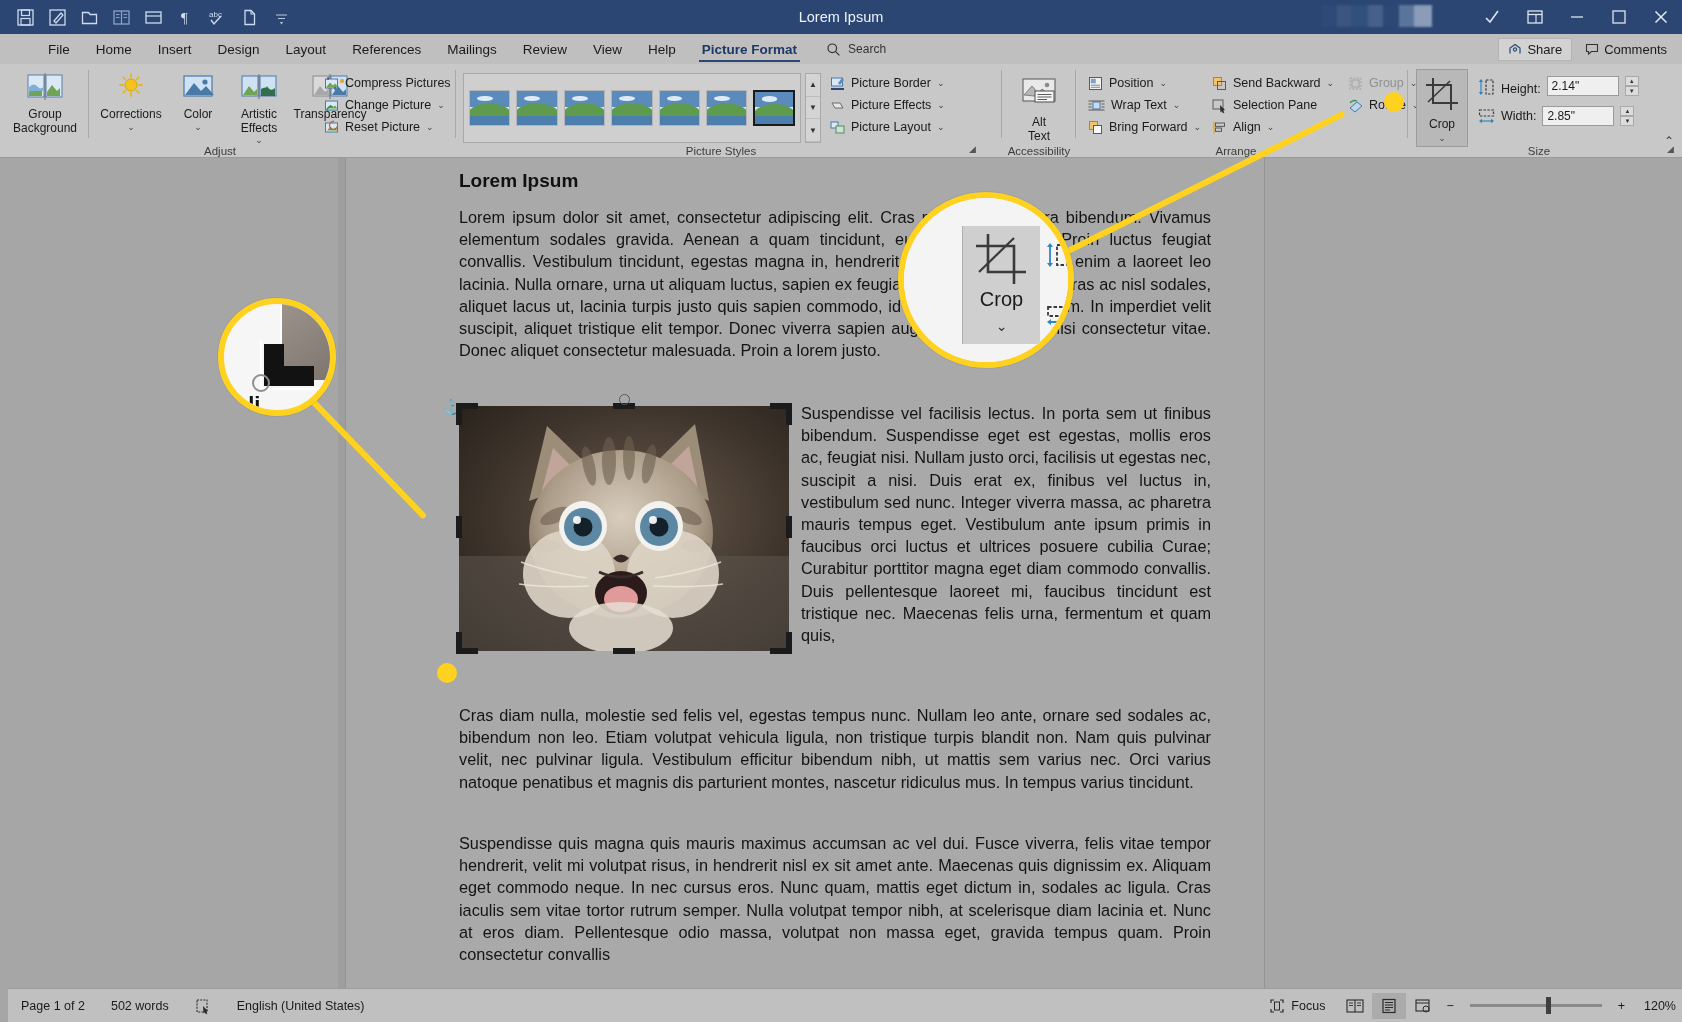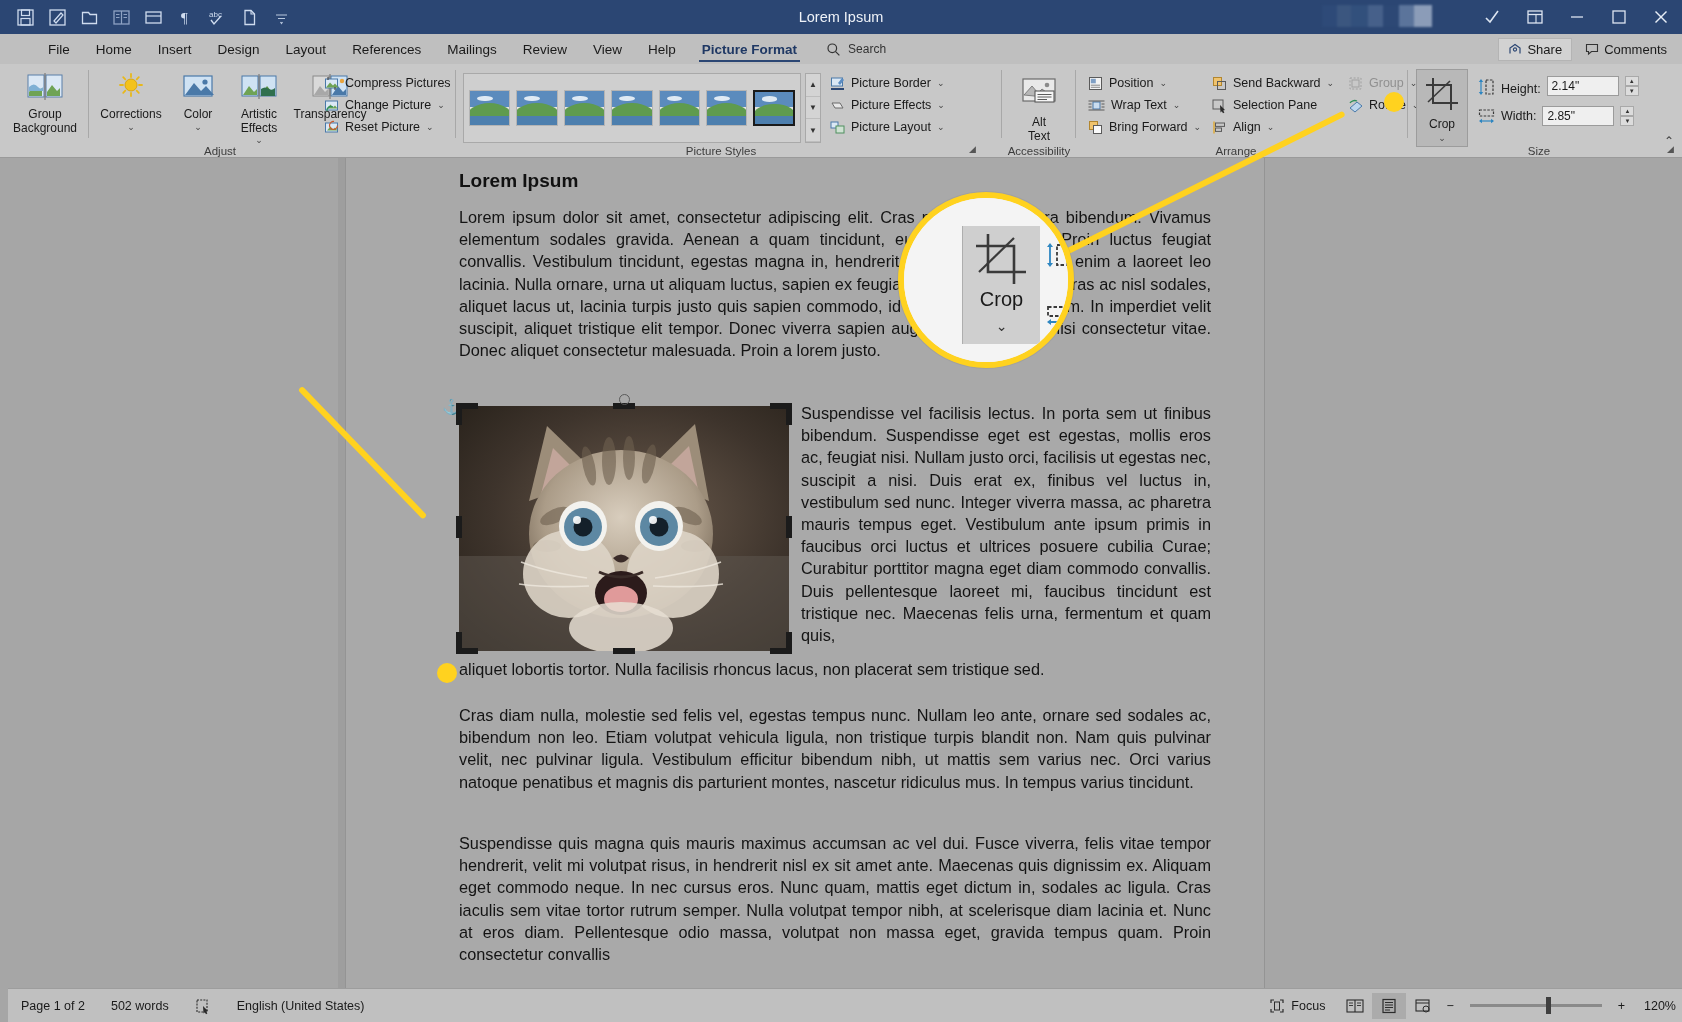--- a/index.html
+++ b/index.html
@@ -751,21 +751,20 @@
       <div class="hdl" style="left:110px;top:358px;width:6px;height:22px;"></div>
       <div class="hdl" style="left:440px;top:358px;width:6px;height:22px;"></div>
       <div class="hdl" style="left:110px;top:490px;width:22px;height:6px;"></div>
       <div class="hdl" style="left:110px;top:474px;width:6px;height:22px;"></div>
       <div class="hdl" style="left:267px;top:490px;width:22px;height:6px;"></div>
       <div class="hdl" style="left:424px;top:490px;width:22px;height:6px;"></div>
       <div class="hdl" style="left:440px;top:474px;width:6px;height:22px;"></div>
       <div style="position:absolute;left:273px;top:236px;width:11px;height:11px;border:1.6px solid #5a5a5a;border-radius:50%;"></div>
 
       <p class="para-wrap" style="left:455px;top:244px;width:410px;">Suspendisse vel facilisis lectus. In porta sem ut finibus bibendum. Suspendisse eget est egestas, mollis eros ac, feugiat nisi. Nullam justo orci, facilisis ut egestas nec, suscipit a nisi. Duis erat ex, finibus vel luctus in, vestibulum sed nunc. Integer viverra massa, ac pharetra mauris tempus eget. Vestibulum ante ipsum primis in faucibus orci luctus et ultrices posuere cubilia Curae; Curabitur porttitor magna eget diam commodo convallis. Duis pellentesque laoreet mi, faucibus tincidunt est tristique nec. Maecenas felis urna, fermentum et quam quis,</p>
-      <p class="para-wrap-tail" style="left:113px;top:500px;width:752px;">aliquet lobortis tortor. Nulla facilisis rhoncus lacus, non placerat sem tristique sed.</p>
 
       <p class="para" style="left:113px;top:546px;width:752px;">Cras diam nulla, molestie sed felis vel, egestas tempus nunc. Nullam leo ante, ornare sed sodales ac, bibendum non leo. Etiam volutpat vehicula ligula, non tristique turpis blandit non. Nam quis pulvinar velit, nec pulvinar ligula. Vestibulum efficitur bibendum nibh, ut mattis sem varius nec. Orci varius natoque penatibus et magnis dis parturient montes, nascetur ridiculus mus. In tempus varius tincidunt.</p>
       <p class="para" style="left:113px;top:674px;width:752px;">Suspendisse quis magna quis mauris maximus accumsan ac vel dui. Fusce viverra, felis vitae tempor hendrerit, velit mi volutpat risus, in hendrerit nisl ex sit amet ante. Maecenas quis dignissim ex. Aliquam eget commodo neque. In nec cursus eros. Nunc quam, mattis eget dictum in, sodales ac ligula. Cras iaculis sem vitae tortor rutrum semper. Nulla volutpat tempor nibh, at scelerisque diam lacinia et. Nunc at eros diam. Pellentesque odio massa, volutpat non massa eget, gravida tempus quam. Proin consectetur convallis</p>
     </div>
   </div>
 
   <div class="cc-line" style="left:1040px;top:262px;width:340px;height:6px;transform:rotate(-26.5deg);"></div>
   <div class="cc-dot" style="left:1384px;top:92px;"></div>
 
   <div class="cc-line" style="left:300px;top:385px;width:180px;height:6px;transform:rotate(46deg);"></div>
@@ -795,20 +794,29 @@
       <svg width="24" height="26" viewBox="0 0 24 26">
           <rect x="2" y="5" width="20" height="9" fill="none" stroke="#3a3a3a" stroke-width="1.8" stroke-dasharray="3.5 2"></rect>
           <line x1="3" y1="20" x2="21" y2="20" stroke="#2e86c1" stroke-width="1.8"></line>
           <path d="M1 20 l4 -3 v6z" fill="#2e86c1"></path>
           <path d="M23 20 l-4 -3 v6z" fill="#2e86c1"></path>
         </svg>
 
     </div>
   </div>
 
+  <div class="callout-circle" style="left:218px;top:298px;width:118px;height:118px;background:#f6f6f6;">
+    <div style="position:absolute;left:56px;top:0;width:62px;height:76px;background:linear-gradient(145deg,#9b938c,#7c736c);"></div>
+    <div style="position:absolute;left:56px;top:0;width:2px;height:44px;background:#ffffff;"></div>
+    <div style="position:absolute;left:40px;top:40px;width:20px;height:42px;background:#121212;"></div>
+    <div style="position:absolute;left:40px;top:62px;width:50px;height:20px;background:#121212;"></div>
+    <div style="position:absolute;left:36px;top:36px;width:60px;height:50px;border-left:2px solid #ffffff;border-bottom:2px solid #ffffff;"></div>
+    <div style="position:absolute;left:28px;top:70px;width:18px;height:18px;border:2px solid #8f8f8f;border-radius:50%;"></div>
+    <div style="position:absolute;left:12px;top:88px;font-size:22px;font-weight:bold;color:#111;">ali</div>
+  </div>
 
   <div class="statusbar">
     <div class="sb-item">
         <span>Page 1 of 2</span>
       </div>
     <div class="sb-item">
         <span>502 words</span>
       </div>
     <div class="sb-item">
       <svg width="16" height="16" viewBox="0 0 16 16">

